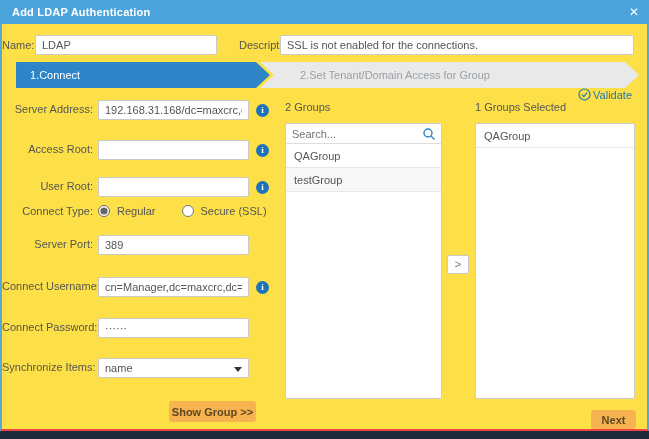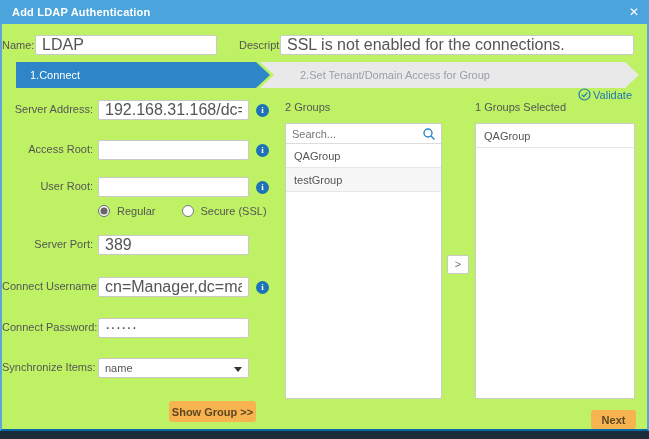--- a/index.html
+++ b/index.html
@@ -7,29 +7,29 @@
   body { font-family:"Liberation Sans", sans-serif; font-size:11px; color:#555; }
 
   .dialog { position:relative; width:649px; height:439px; background:#fff; overflow:hidden; }
 
   
   .titlebar { position:absolute; left:0; top:0; width:649px; height:24px; background:#4BA4DC; display:flex; align-items:center; }
   .titlebar .title { color:#fff; font-weight:bold; font-size:11px; padding-left:12px; letter-spacing:.2px; }
   .titlebar .close { position:absolute; right:10px; top:0; height:24px; display:flex; align-items:center; color:#fff; font-size:12px; cursor:pointer; }
 
   
-  .bodyarea { position:absolute; left:0; top:24px; width:649px; height:407px; background:#bef264;
-              border-left:2px solid #5BA7DA; border-right:2px solid #5BA7DA; border-bottom:2px solid #0369a1; }
+  .bodyarea { position:absolute; left:0; top:24px; width:649px; height:407px; background:#fde047;
+              border-left:2px solid #5BA7DA; border-right:2px solid #5BA7DA; border-bottom:2px solid #ef4444; }
   .bottombar { position:absolute; left:0; bottom:0; width:649px; height:8px; background:#1C2B3A; }
 
   .abs { position:absolute; }
 
   .flabel { color:#555; text-align:right; line-height:19px; white-space:nowrap; }
   .tinput { border:1px solid #c9c9c9; background:#fff; color:#555; font-family:"Liberation Sans",sans-serif;
-            font-size:16px; padding:0 6px; height:20px; width:100%; outline:none; border-radius:2px; }
+            font-size:11px; padding:0 6px; height:20px; width:100%; outline:none; border-radius:2px; }
   .tinput::placeholder { color:#aaa; }
 
   
   .step { height:26px; display:flex; align-items:center; font-size:11px; }
   .step-active { background:#2E86C8; color:#fff; clip-path:polygon(0 0, calc(100% - 14px) 0, 100% 50%, calc(100% - 14px) 100%, 0 100%); padding-left:14px; }
   .step-idle { background:#e9e9e9; color:#9aa0a6; clip-path:polygon(0 0, calc(100% - 14px) 0, 100% 50%, calc(100% - 14px) 100%, 0 100%, 14px 50%); padding-left:40px; }
 
   
   .info { display:inline-block; width:13px; height:13px; border-radius:50%; background:#1D73B5; color:#fff;
           font-size:9px; font-weight:bold; text-align:center; line-height:13px; font-family:"Liberation Serif",serif; }
@@ -99,20 +99,21 @@
       <input class="tinput" value="" style="">
     </div>
     <span class="abs info" style="left:254px;top:120px;">i</span>
 
     <div class="abs flabel" style="left:0;top:153px;width:91px;">User Root:</div>
     <div class="abs" style="left:96px;top:153px;width:151px;">
       <input class="tinput" value="" style="">
     </div>
     <span class="abs info" style="left:254px;top:157px;">i</span>
 
+    <div class="abs flabel" style="left:0;top:180px;width:91px;line-height:14px;">Connect Type:</div>
     <div class="abs radio-row" style="left:96px;top:180px;height:14px;">
       <input type="radio" name="connect-type" checked="" style="">
       <span>Regular</span>
       <span class="radio-gap"></span>
       <input type="radio" name="connect-type" style="">
       <span>Secure (SSL)</span>
     </div>
 
     <div class="abs flabel" style="left:0;top:211px;width:91px;">Server Port:</div>
     <div class="abs" style="left:96px;top:211px;width:151px;">

